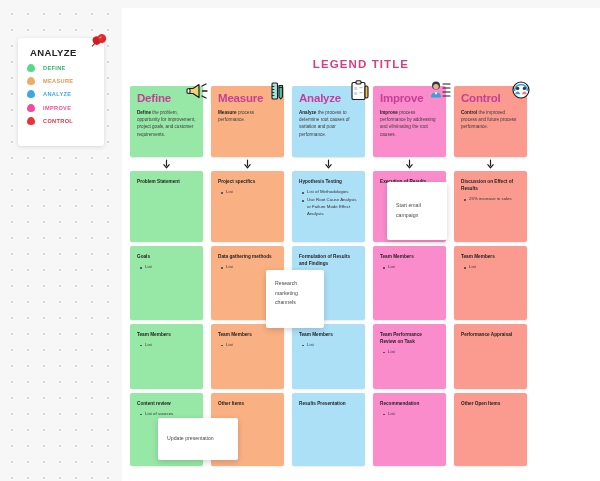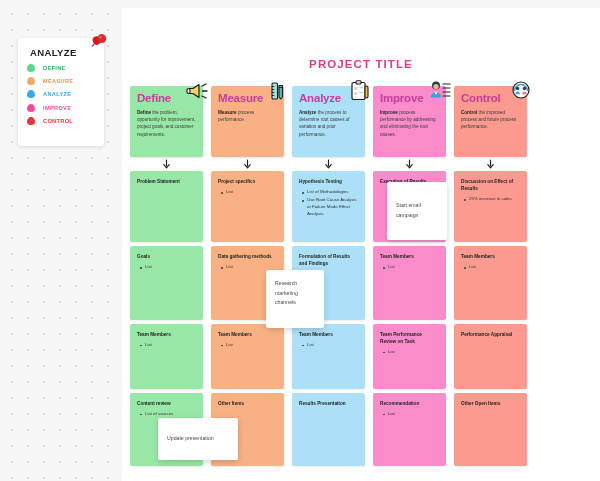--- a/index.html
+++ b/index.html
@@ -121,21 +121,21 @@
 
 <div class="pin">
   <svg viewBox="0 0 24 24" width="22" height="22">
     <ellipse cx="9.5" cy="11.5" rx="4.3" ry="4.6" fill="#cf1c21" transform="rotate(-28 9.5 11.5)"></ellipse>
     <ellipse cx="15.2" cy="9.2" rx="4.6" ry="4.9" fill="#e0272c" transform="rotate(-28 15.2 9.2)"></ellipse>
     <ellipse cx="13.6" cy="8.0" rx="1.5" ry="1.1" fill="#f26f72" transform="rotate(-28 13.6 8)"></ellipse>
     <path d="M7.2 14.8 L4.6 17.6" stroke="#b0191e" stroke-width="1.1" stroke-linecap="round"></path>
   </svg>
 </div>
 
-<div class="proj-title">PROJECT TITLE</div>
+<div class="proj-title">LEGEND TITLE</div>
 
 <div class="board" id="board">
     <div class="col">
       <div class="head-card" style="background: rgb(151, 232, 166);">
         <div class="head-title">Define</div>
         <div class="head-desc"><b>Define</b><span> the problem, opportunity for improvement, project goals, and customer requirements.</span></div>
         <span class="head-icon"><svg viewBox="0 0 26 26" width="26" height="26">
             <path d="M5 10.5 L5 15.5 L9 15.5 L15 19.5 L15 6.5 L9 10.5 Z" fill="#f7d070" stroke="#1d1d1d" stroke-width="1.2" stroke-linejoin="round"></path>
             <rect x="3" y="10.8" width="3" height="4.4" rx="1" fill="#fff" stroke="#1d1d1d" stroke-width="1.1"></rect>
             <path d="M18 8 L22 6 M18.5 13 L23 13 M18 18 L22 20" stroke="#1d1d1d" stroke-width="1.3" stroke-linecap="round"></path>

